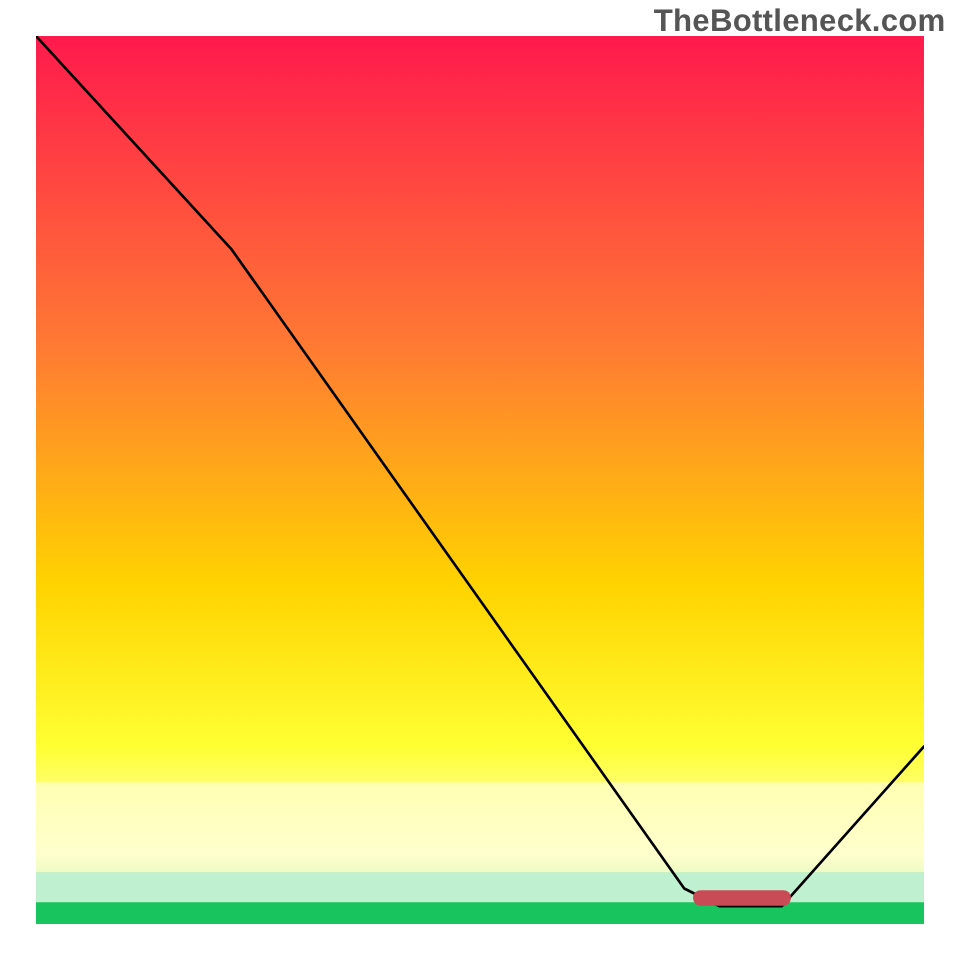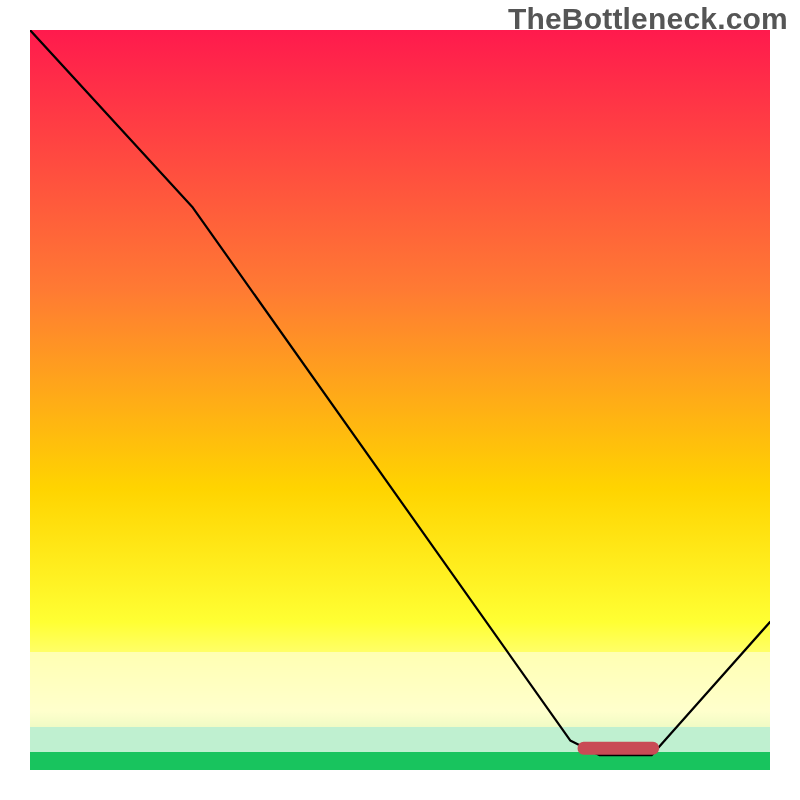--- a/index.html
+++ b/index.html
@@ -13,21 +13,21 @@
   }
   .container {
     position: relative;
     width: 800px;
     height: 800px;
   }
   .watermark {
     position: absolute;
     top: 2px;
     right: 12px;
-    font-size: 30px;
+    font-size: 26px;
     font-weight: bold;
     color: #555;
     letter-spacing: 0.2px;
     user-select: none;
   }
   .plot {
     position: absolute;
     left: 30px;
     top: 30px;
     width: 740px;

